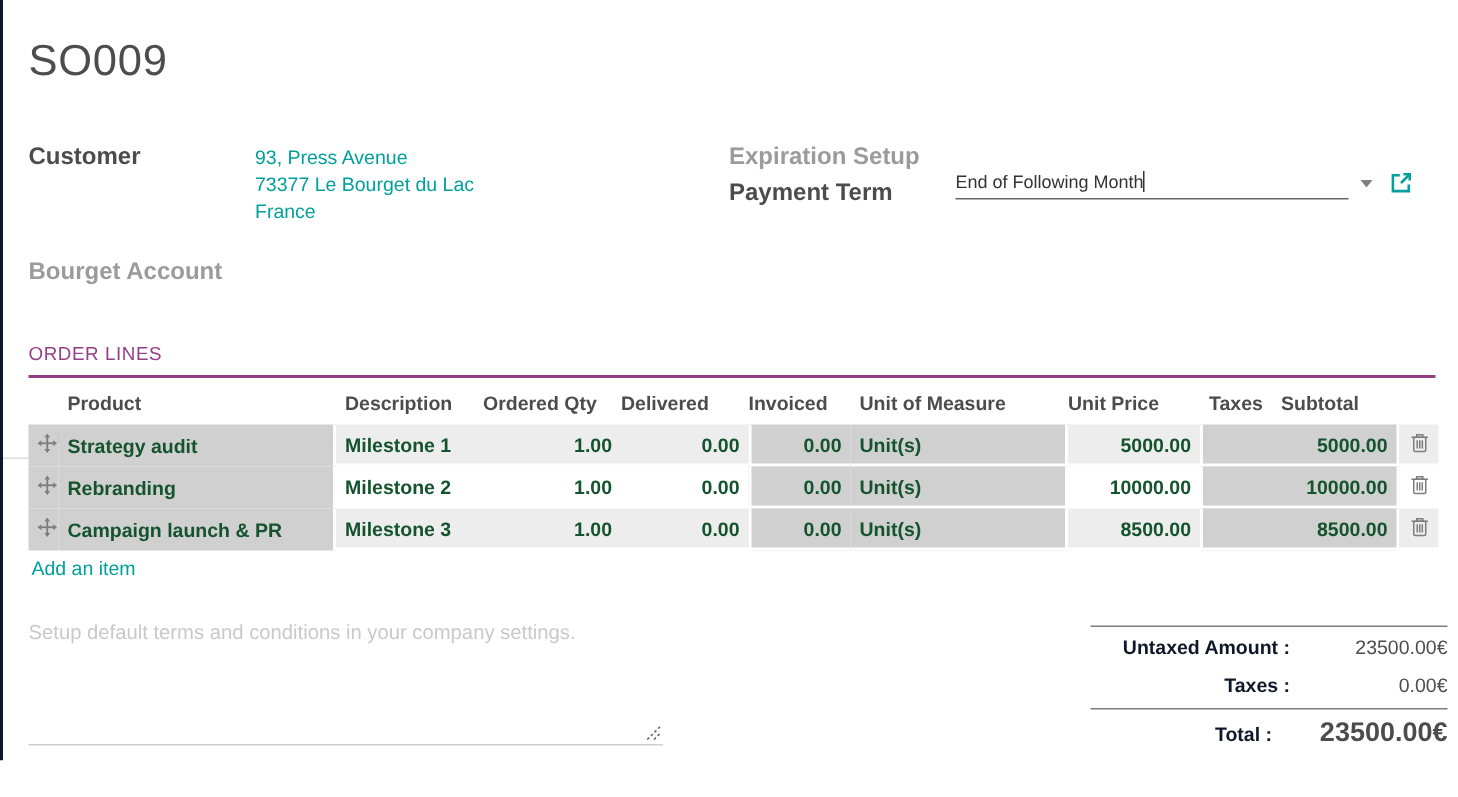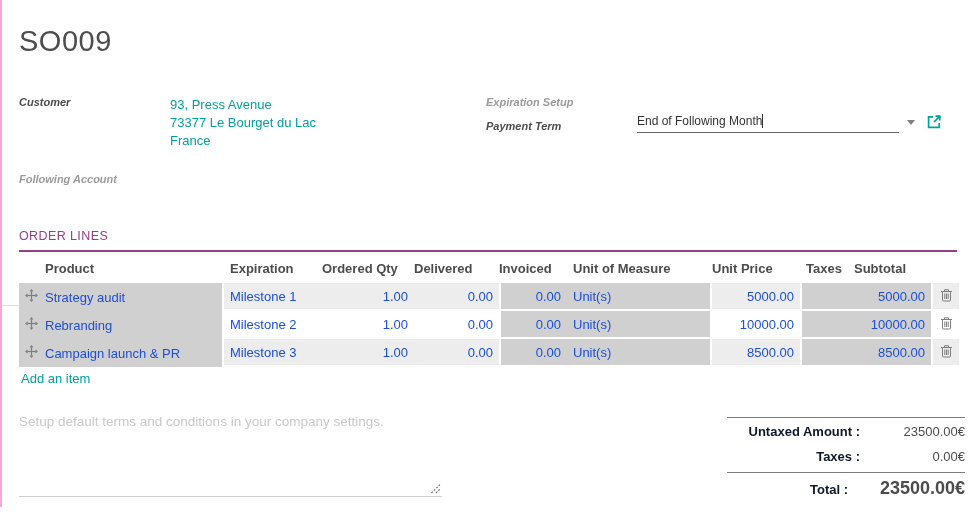--- a/index.html
+++ b/index.html
@@ -1,23 +1,23 @@
 <!DOCTYPE html>
 <html><head>
 <meta charset="utf-8">
 <style>
   html,body{margin:0;padding:0;background:#fff;}
   body{font-family:"Liberation Sans", sans-serif;color:#4c4c4c;}
-  .sheet{position:relative;width:970px;height:507px;background:#fff;border-left:2px solid #f9a8d4;overflow:hidden;}
+  .sheet{position:relative;width:970px;height:507px;background:#fff;border-left:2px solid #0f172a;overflow:hidden;}
 
   
   .page-title{position:absolute;left:17px;top:25px;font-size:29px;font-weight:400;color:#4d4d4d;letter-spacing:0.5px;}
 
   
-  .lbl{font-size:11px;font-weight:bold;color:#4c4c4c;font-style:italic;}
+  .lbl{font-size:16px;font-weight:bold;color:#4c4c4c;}
   .lbl.muted{color:#9b9b9b;}
   .lbl-customer{position:absolute;left:17px;top:96px;}
   .val-customer{position:absolute;left:168px;top:96px;font-size:13px;line-height:18px;color:#00a09d;cursor:pointer;}
   .lbl-analytic{position:absolute;left:17px;top:173px;}
   .lbl-expiration{position:absolute;left:484px;top:96px;}
   .lbl-payment{position:absolute;left:484px;top:120px;}
   .payment-field{position:absolute;left:635px;top:114px;display:flex;align-items:flex-end;}
   .payment-input{width:262px;border-bottom:1px solid #666;font-size:12px;color:#333;padding-bottom:4px;white-space:nowrap;position:relative;}
   .text-cursor{display:inline-block;width:1px;height:14px;background:#333;vertical-align:text-bottom;}
   .caret{width:0;height:0;border-left:4px solid transparent;border-right:4px solid transparent;border-top:5px solid #7f7f7f;margin:0 0 8px 8px;cursor:pointer;}
@@ -27,21 +27,21 @@
   .tabs{position:absolute;left:0;top:229px;right:15px;border-bottom:1px solid #dcdcdc;padding-left:17px;display:flex;gap:33px;flex-direction:column;}
   .tab{font-size:12.5px;letter-spacing:0.4px;padding:0 2px 7px 0;color:#b1b1b1;cursor:pointer;}
   .tab.active{color:#943e86;border-bottom:2px solid #943e86;margin-bottom:-1px;font-weight:400;}
 
   
   .lines-wrap{position:absolute;left:17px;top:257px;}
   table.lines{border-collapse:separate;border-spacing:0;table-layout:fixed;width:940px;font-size:13px;}
   table.lines td, table.lines th{box-sizing:border-box;overflow:hidden;white-space:nowrap;}
   table.lines th{height:26px;font-weight:bold;color:#4c4c4c;text-align:left;padding:0 0 4px 6px;vertical-align:middle;}
   table.lines th.num{padding:0 8px 4px 0;}
-  table.lines td{height:28px;vertical-align:middle;padding:0 6px;color:#1d4ed8;}
+  table.lines td{height:28px;vertical-align:middle;padding:0 6px;color:#14532d;font-weight:bold;}
   td.num{text-align:right;padding-right:8px;}
   td.gray{background:#d0d0d0;}
   tr:nth-child(odd) td.stripe{background:#ededed;}
   tr:nth-child(even) td.stripe{background:#ffffff;}
   td.sep-b{border-bottom:2px solid #fff;}
   td.sep-r{border-right:2px solid #fff;}
   td.sep-l{border-left:2px solid #fff;}
   td.c-handle{text-align:center;padding:0;cursor:move;}
   td.c-product{padding-left:8px;cursor:pointer;}
   th.h-product{padding-left:8px;}
@@ -67,21 +67,21 @@
 <div class="sheet">
 
   <div class="page-title">SO009</div>
 
   <div class="lbl lbl-customer">Customer</div>
   <div class="val-customer">
     <div>93, Press Avenue</div>
     <div>73377 Le Bourget du Lac</div>
     <div>France</div>
   </div>
-  <div class="lbl muted lbl-analytic">Following Account</div>
+  <div class="lbl muted lbl-analytic">Bourget Account</div>
 
   <div class="lbl muted lbl-expiration">Expiration Setup</div>
   <div class="lbl lbl-payment">Payment Term</div>
   <div class="payment-field">
     <div class="payment-input"><span>End of Following Month</span><span class="text-cursor"></span></div>
     <span class="caret"></span>
     <span class="ext-link">
       <svg width="16" height="16" viewBox="0 0 16 16" fill="none" stroke="#00a09d" stroke-width="1.7">
         <path d="M13.2 9v4.4H2.6V2.8H7.2"></path>
         <path d="M9.6 2.2H13.8V6.4"></path>
@@ -107,21 +107,21 @@
           <col style="width:145px">
           <col style="width:88px">
         <col style="width:48px">
           <col style="width:85px">
           <col style="width:26px">
       </colgroup>
       <thead>
         <tr>
           <th></th>
           <th class="h-product">Product</th>
-          <th>Expiration</th>
+          <th>Description</th>
           <th class="num">Ordered Qty</th>
           <th class="num">Delivered</th>
           <th class="num">Invoiced</th>
           <th class="h-uom">Unit of Measure</th>
           <th class="num">Unit Price</th>
           <th>Taxes</th>
           <th>Subtotal</th>
           <th></th>
         </tr>
       </thead>

